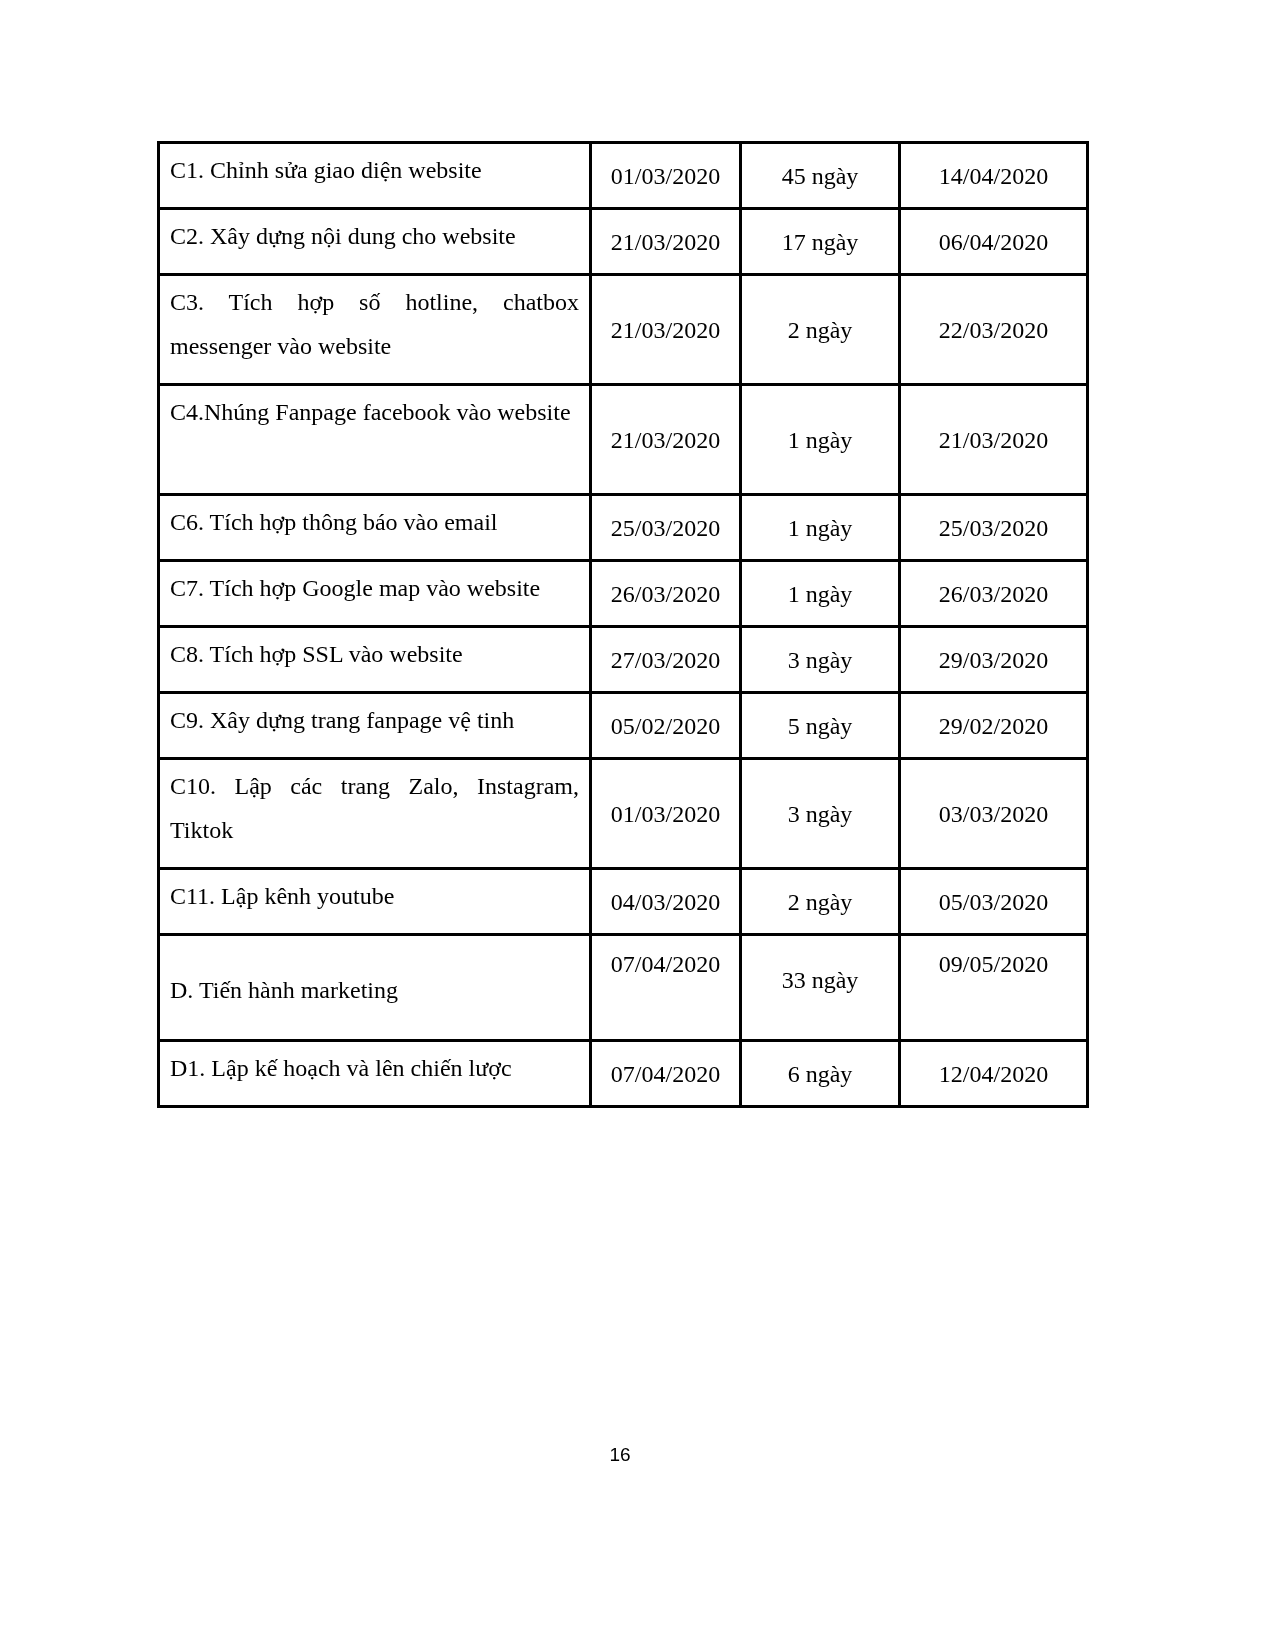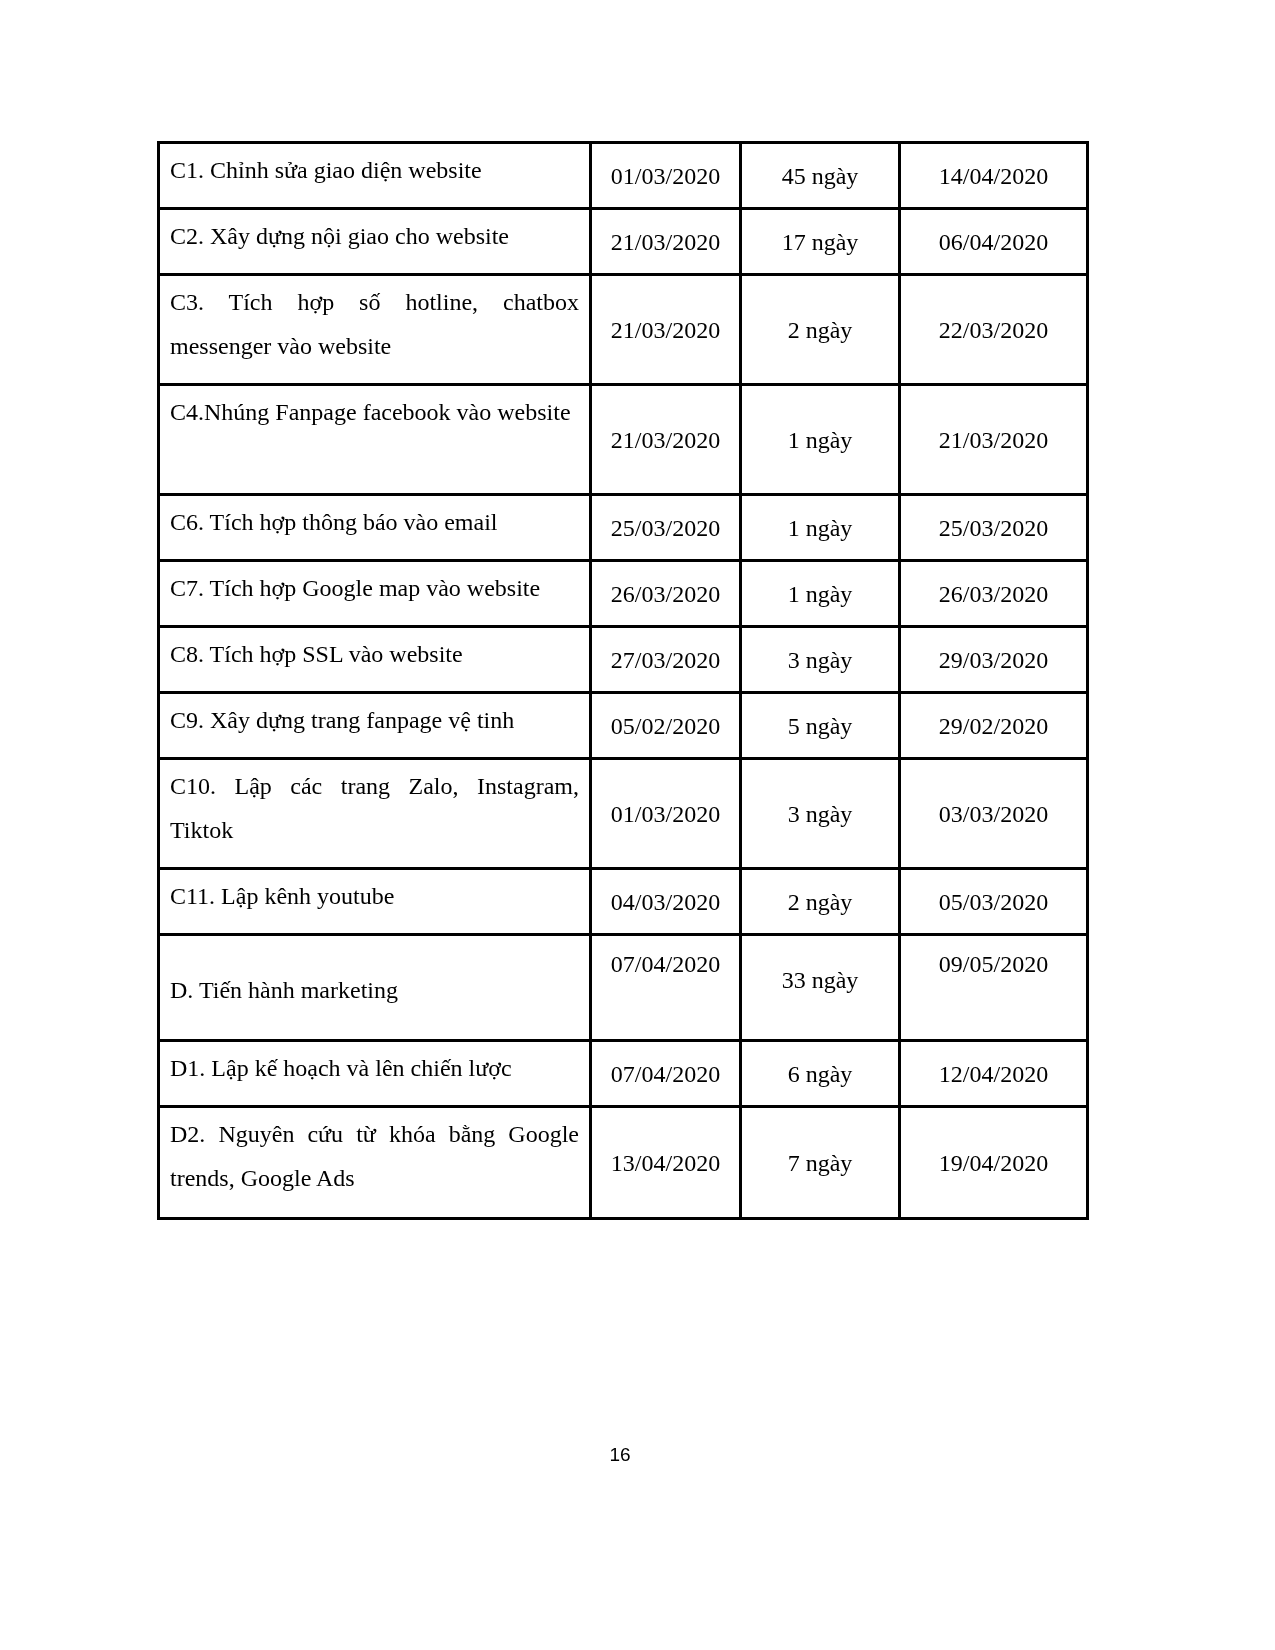--- a/index.html
+++ b/index.html
@@ -57,21 +57,21 @@
       <col class="c4">
     </colgroup>
   <tbody>
     <tr class="h1">
       <td class="task">C1. Chỉnh sửa giao diện website</td>
       <td class="num">01/03/2020</td>
       <td class="num">45 ngày</td>
       <td class="num">14/04/2020</td>
     </tr>
     <tr class="h1">
-      <td class="task">C2. Xây dựng nội giao cho website</td>
+      <td class="task">C2. Xây dựng nội dung cho website</td>
       <td class="num">21/03/2020</td>
       <td class="num">17 ngày</td>
       <td class="num">06/04/2020</td>
     </tr>
     <tr class="h2">
       <td class="task">C3. Tích hợp số hotline, chatbox messenger vào website</td>
       <td class="num">21/03/2020</td>
       <td class="num">2 ngày</td>
       <td class="num">22/03/2020</td>
     </tr>
@@ -122,22 +122,16 @@
       <td class="num" style="vertical-align:top;padding-top:6px">07/04/2020</td>
       <td class="num" style="vertical-align:top;padding-top:22px">33 ngày</td>
       <td class="num" style="vertical-align:top;padding-top:6px">09/05/2020</td>
     </tr>
     <tr class="h1">
       <td class="task">D1. Lập kế hoạch và lên chiến lược</td>
       <td class="num">07/04/2020</td>
       <td class="num">6 ngày</td>
       <td class="num">12/04/2020</td>
     </tr>
-    <tr class="h4">
-      <td class="task">D2. Nguyên cứu từ khóa bằng Google trends, Google Ads</td>
-      <td class="num">13/04/2020</td>
-      <td class="num">7 ngày</td>
-      <td class="num">19/04/2020</td>
-    </tr>
   </tbody>
 </table>
 
 <div class="page-number">16</div>
 
 </body></html>

